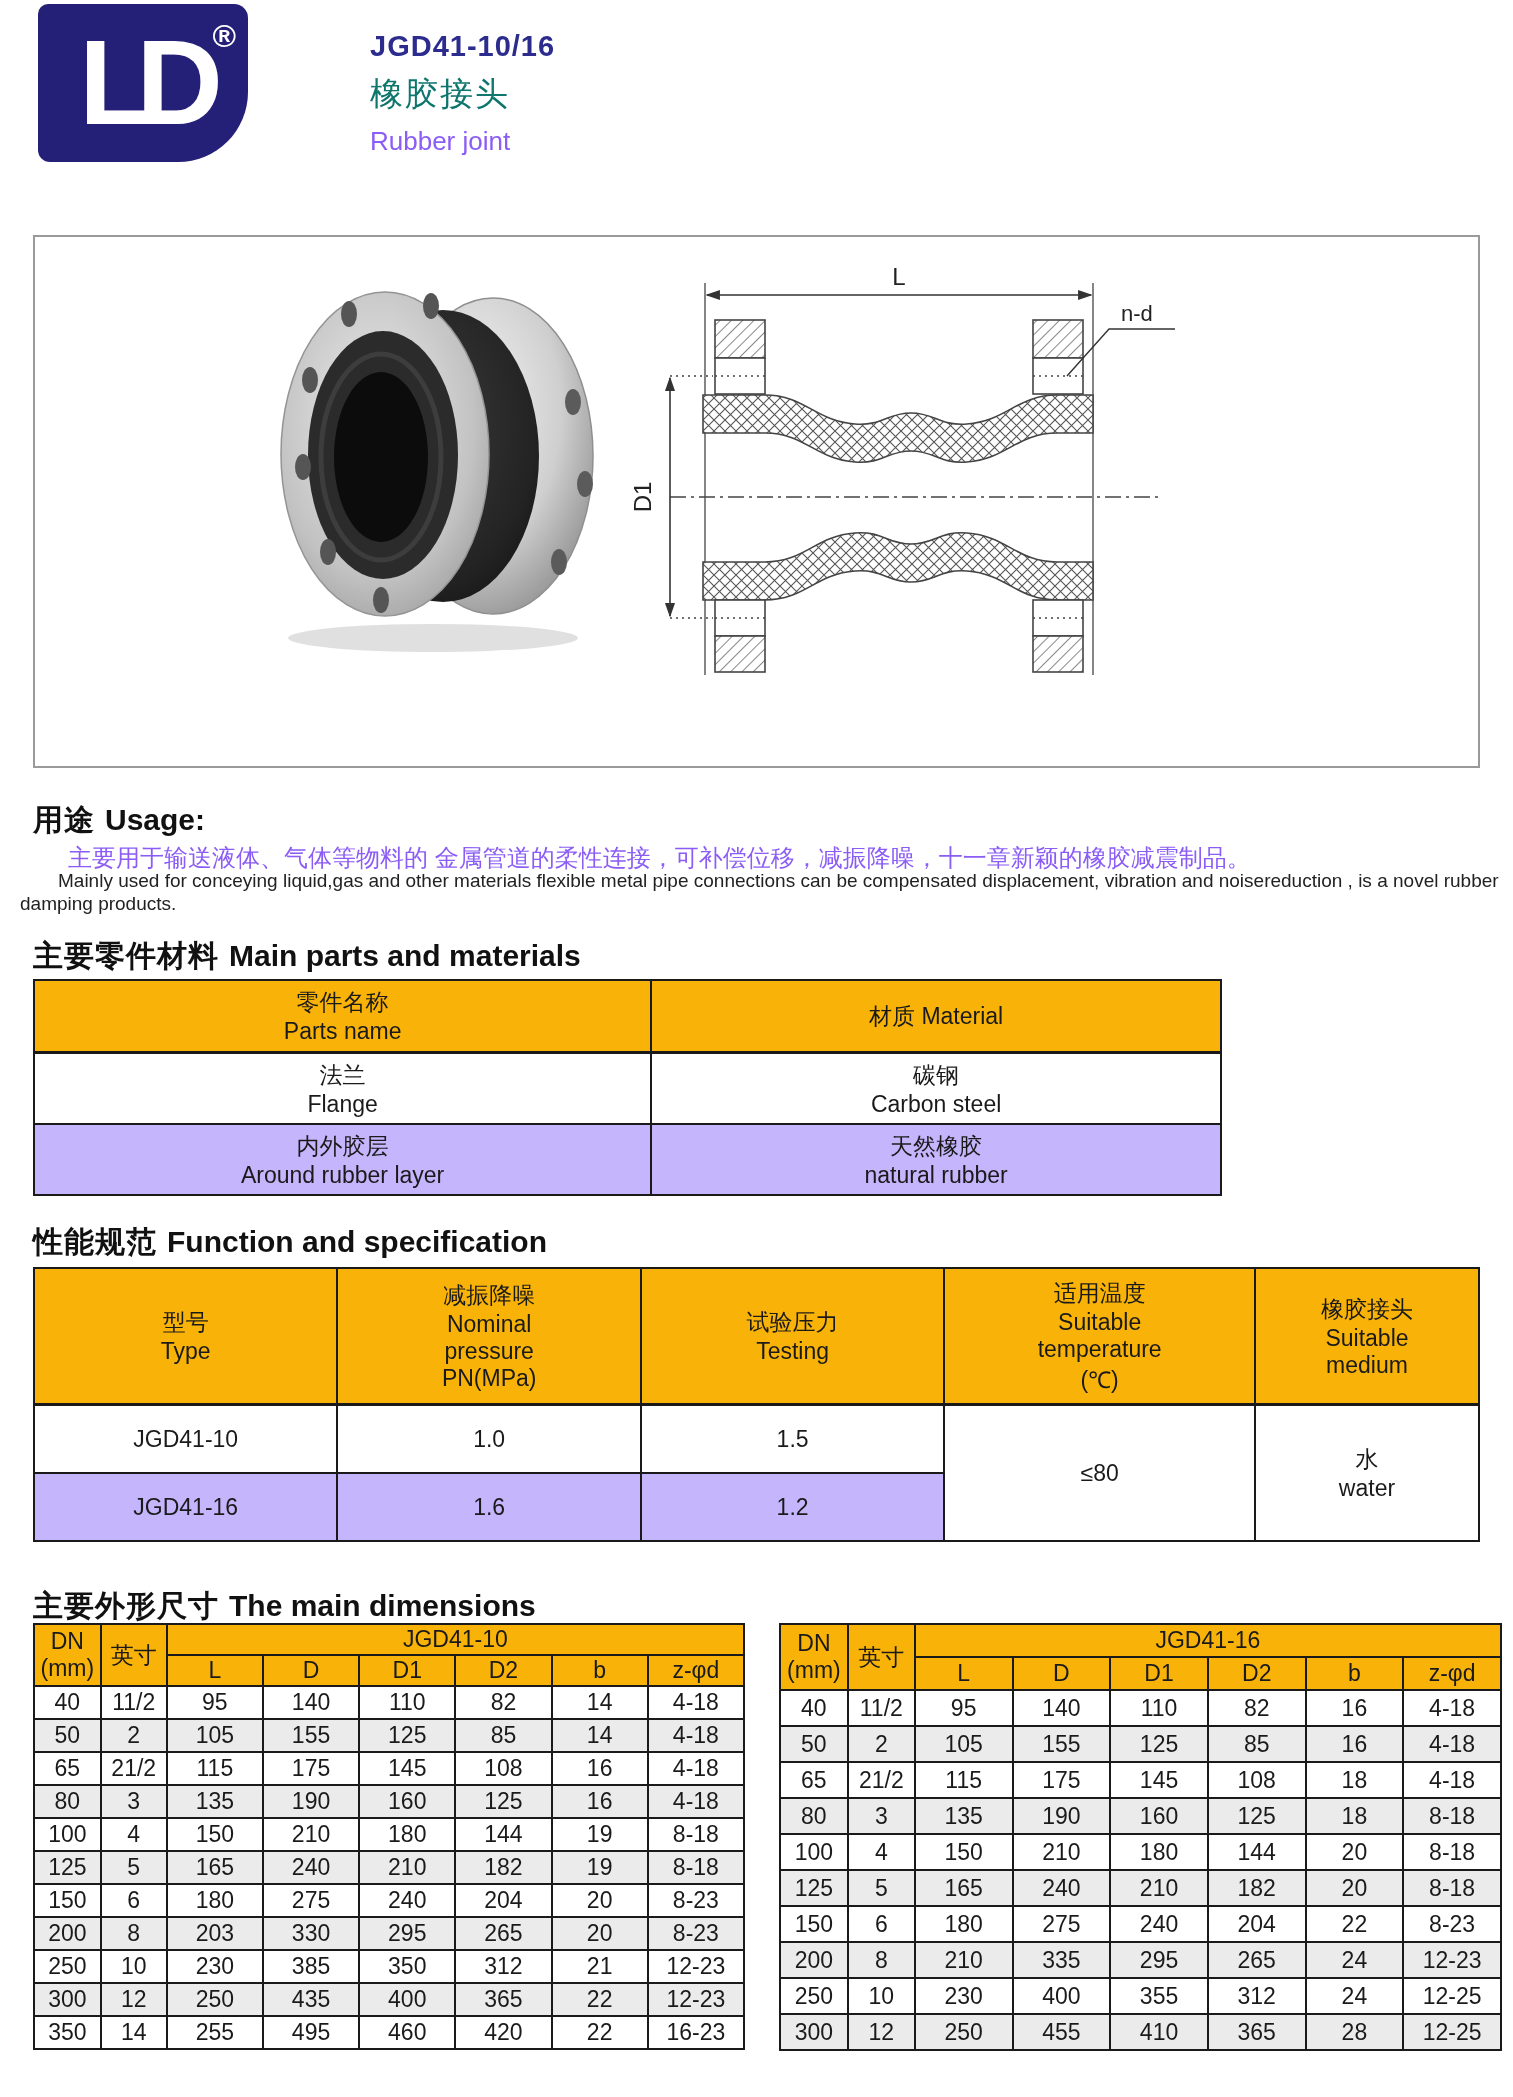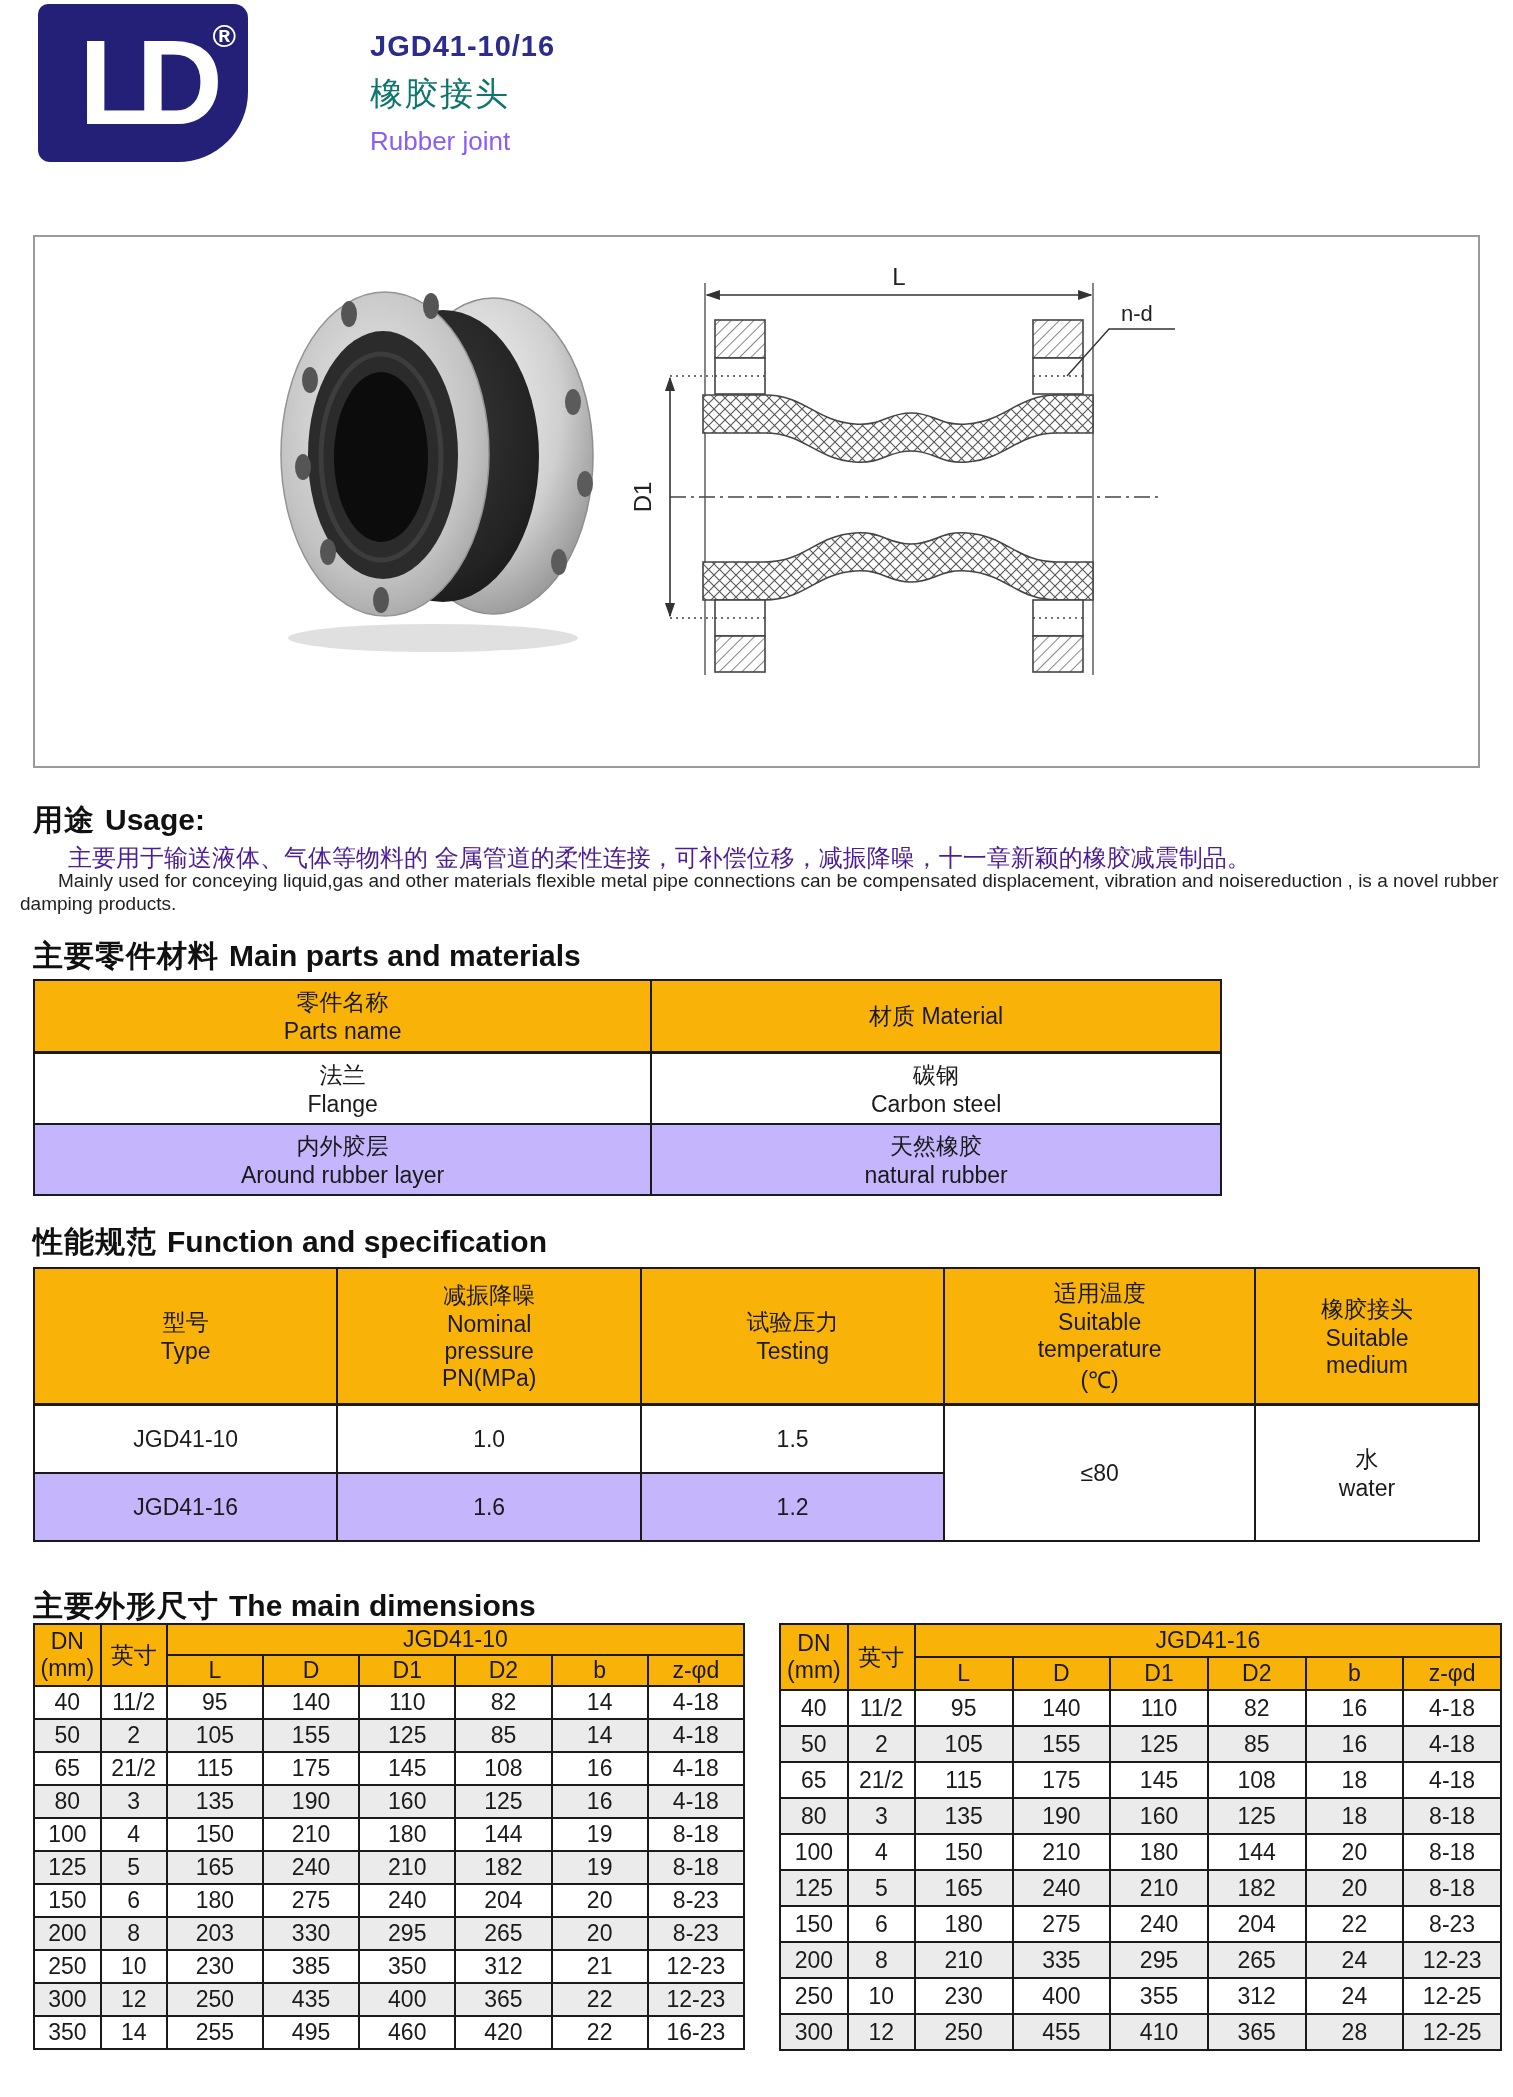--- a/index.html
+++ b/index.html
@@ -20,21 +20,21 @@
   .imagebox{position:absolute;left:33px;top:235px;width:1443px;height:529px;
             border:2px solid #9a9a9a;background:#fff;}
   .photo-svg{position:absolute;left:238px;top:25px;width:330px;height:400px;}
   .draw-svg{position:absolute;left:580px;top:18px;width:580px;height:460px;}
 
   
   .sec-heading{position:absolute;left:33px;font-size:30px;color:#111;white-space:nowrap;}
   .sec-heading .zh{font-weight:bold;letter-spacing:1px;}
   .sec-heading .en{font-weight:600;margin-left:10px;}
 
-  .usage-zh{position:absolute;left:20px;top:842px;width:1480px;font-size:24px;color:#4c1d95;text-indent:2em;}
+  .usage-zh{position:absolute;left:20px;top:842px;width:1480px;font-size:24px;color:#8b5cf6;text-indent:2em;}
   .usage-en{position:absolute;left:20px;top:870px;width:1486px;font-size:19px;color:#222;
             text-indent:2em;word-break:break-all;line-height:1.2;}
 
   
   table{border-collapse:collapse;table-layout:fixed;background:#fff;}
   th,td{border:2px solid #1a1a1a;text-align:center;vertical-align:middle;
         font-weight:normal;padding:0;}
   .yh{background:#F9B308;}
   .altrow{background:#c4b5fd;}
 

